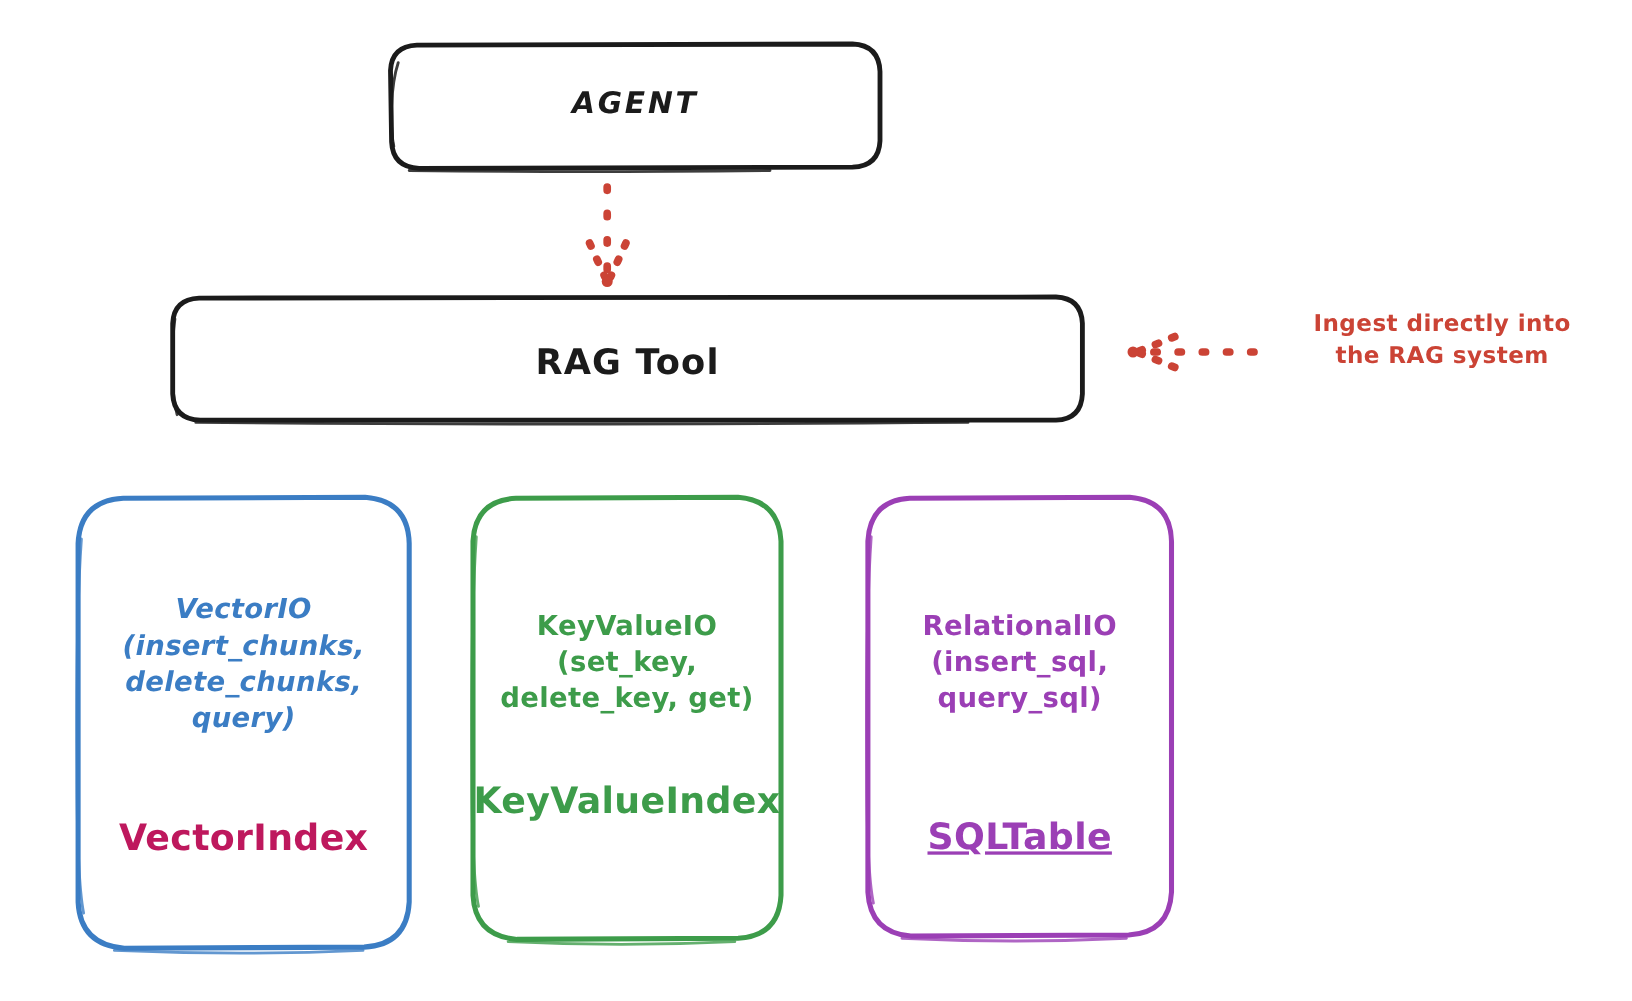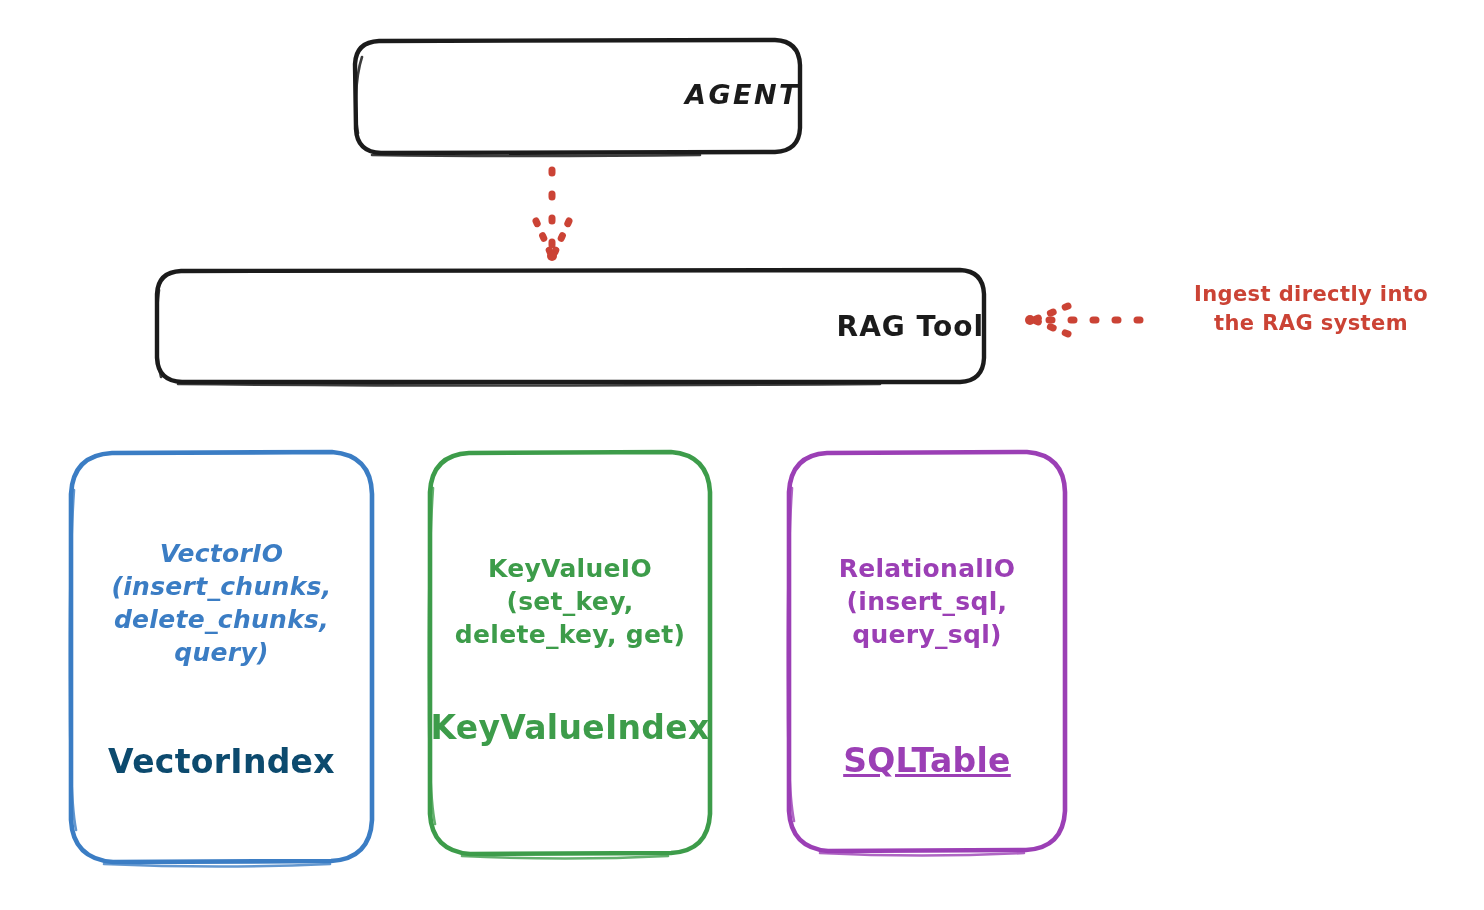--- a/index.html
+++ b/index.html
@@ -16,21 +16,21 @@
   }
   #canvas {
     position: absolute;
     left: 0;
     top: 0;
     width: 1484px;
     height: 910px;
   }
   .node-label {
     position: absolute;
-    text-align: right;
+    text-align: center;
     line-height: 1.26;
     white-space: pre-line;
     letter-spacing: 0.5px;
     user-select: none;
   }
   
   #agent-label {
     left: 355px;
     top: 78px;
     width: 445px;
@@ -38,21 +38,21 @@
     font-style: italic;
     font-weight: 700;
     letter-spacing: 2.5px;
     color: #1b1b1b;
   }
   
   #ragtool-label {
     left: 157px;
     top: 309px;
     width: 827px;
-    font-size: 28px;
+    font-size: 32px;
     font-weight: 600;
     letter-spacing: 1px;
     color: #1b1b1b;
   }
   
   .col-title {
     position: absolute;
     text-align: center;
     font-size: 25px;
     font-weight: 600;
@@ -61,21 +61,21 @@
     letter-spacing: 0.3px;
   }
   .col-sub {
     position: absolute;
     text-align: center;
     font-size: 33px;
     font-weight: 600;
     letter-spacing: 0.3px;
   }
   #vector-title  { left: 71px;  top: 537px; width: 301px; color: #3b7dc4; font-style: italic; }
-  #vector-sub    { left: 71px;  top: 742px; width: 301px; color: #0c4a6e; text-align: center; }
+  #vector-sub    { left: 71px;  top: 742px; width: 301px; color: #be185d; text-align: center; }
   #kv-title      { left: 430px; top: 552px; width: 280px; color: #3d9c4a; }
   #kv-sub        { left: 430px; top: 708px; width: 280px; color: #3d9c4a; }
   #rel-title     { left: 789px; top: 552px; width: 276px; color: #9b3fb5; }
   #rel-sub       { left: 789px; top: 741px; width: 276px; color: #9b3fb5; text-decoration: underline; }
   
   #ingest-note {
     position: absolute;
     left: 1146px;
     top: 280px;
     width: 330px;

